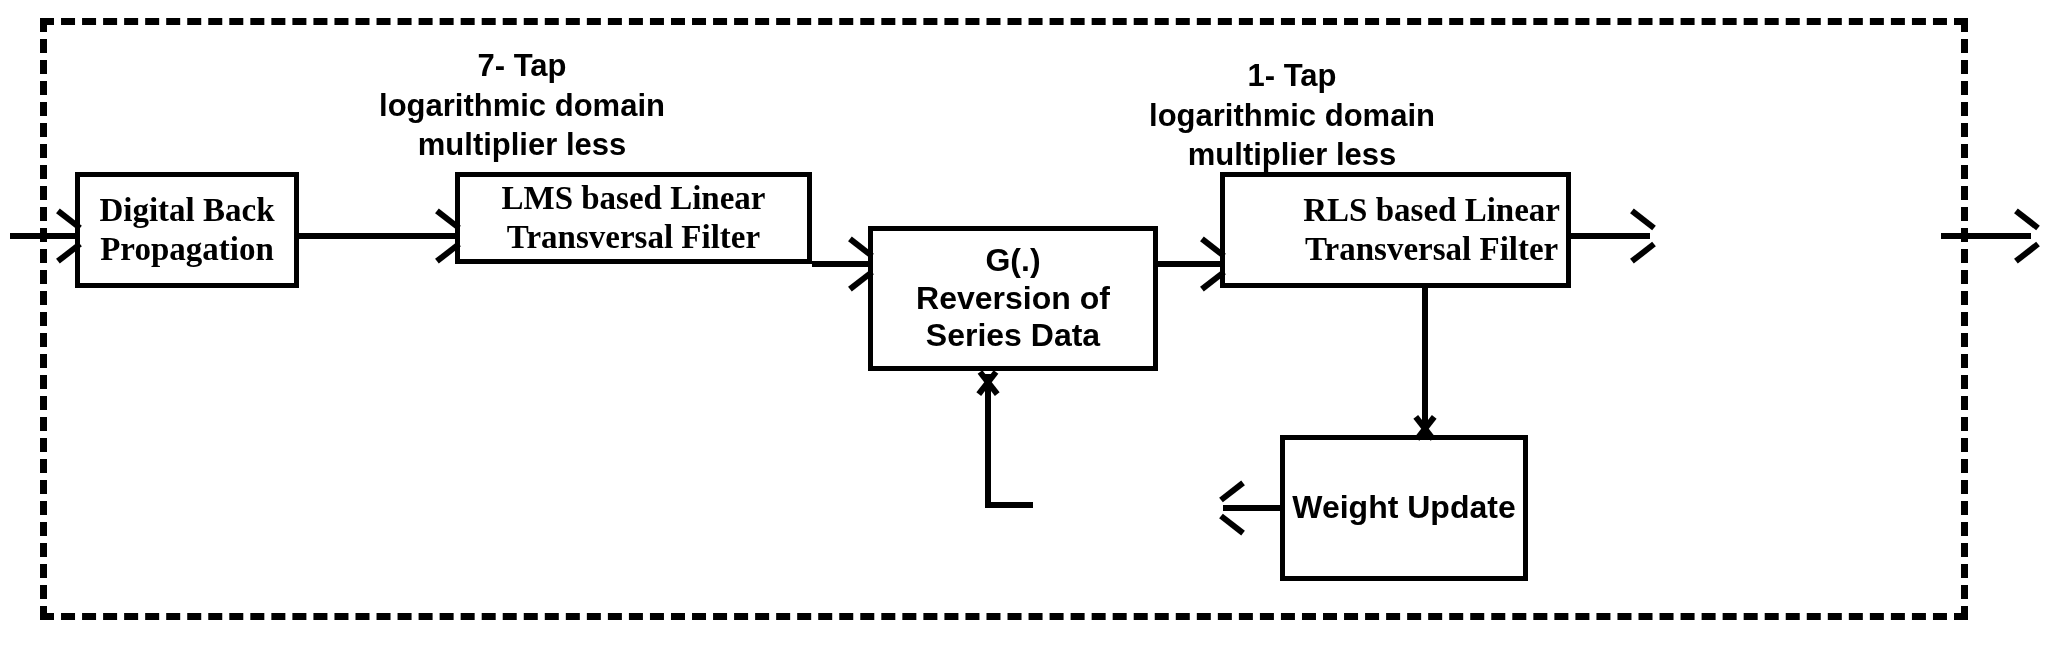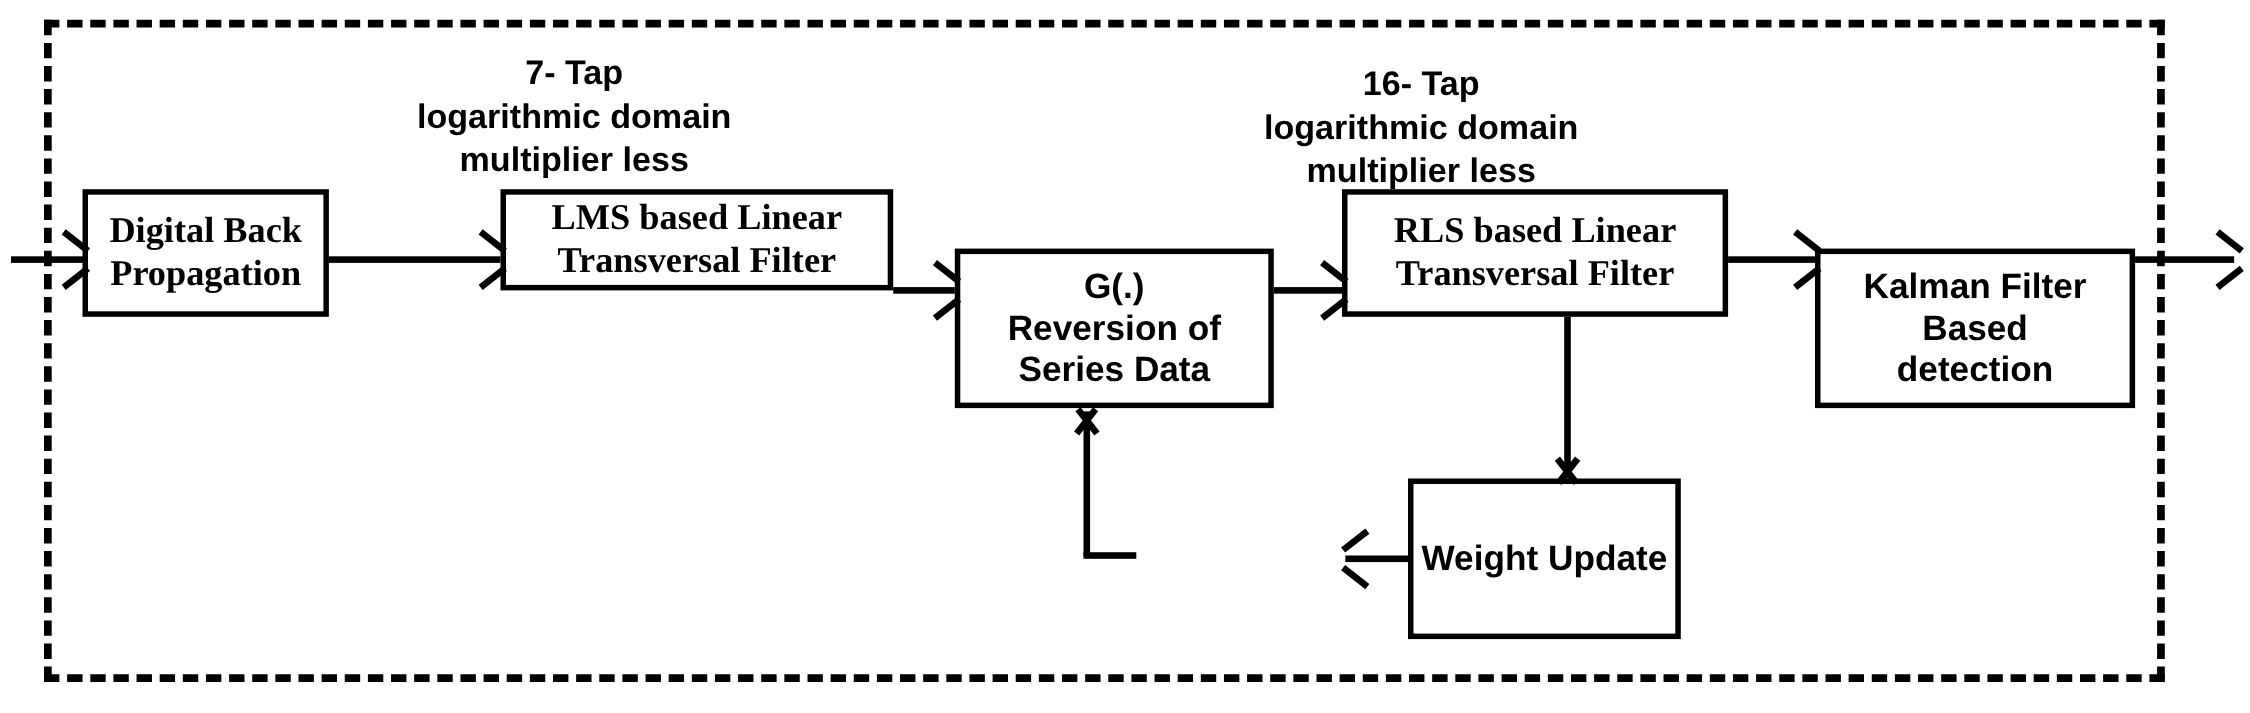--- a/index.html
+++ b/index.html
@@ -120,50 +120,45 @@
 <body>
 
 <div id="canvas">
 
   <div class="dashed-frame"></div>
 
   <div class="caption" style="left:352px; top:46px; width:340px;">7- Tap
 logarithmic domain
 multiplier less</div>
 
-  <div class="caption" style="left:1122px; top:56px; width:340px;">16- Tap
+  <div class="caption" style="left:1122px; top:56px; width:340px;">1- Tap
 logarithmic domain
 multiplier less</div>
 
   <div class="box f33" style="left:75px; top:172px; width:224px; height:116px;">
     <span class="lbl">Digital Back
 Propagation</span>
   </div>
 
   <div class="box f33" style="left:455px; top:172px; width:357px; height:92px;">
     <span class="lbl">LMS based Linear
 Transversal Filter</span>
   </div>
 
   <div class="box f32" style="left:868px; top:226px; width:290px; height:145px;">
     <span class="lbl">G(.)
 Reversion of
 Series Data</span>
   </div>
 
-  <div class="box f33" style="left:1220px; top:172px; width:351px; height:116px;">
+  <div class="box f33" style="left:1220px; top:172px; width:351px; height:116px;justify-content:flex-end;">
     <span class="lbl">RLS based Linear
 Transversal Filter</span>
   </div>
 
-  <div class="box f32" style="left:1650px; top:226px; width:291px; height:145px;">
-    <span class="lbl">Kalman Filter
-Based
-detection</span>
-  </div>
 
 
   <div class="box f32" style="left:1280px; top:435px; width:248px; height:146px;">
     <span class="lbl">Weight Update</span>
   </div>
 
   <div class="hline" style="left:10px; top:233px; width:66px;"></div>
   <div class="arrow-r" style="left:78px; top:236px;"></div>
 
   <div class="hline" style="left:299px; top:233px; width:156px;"></div>

